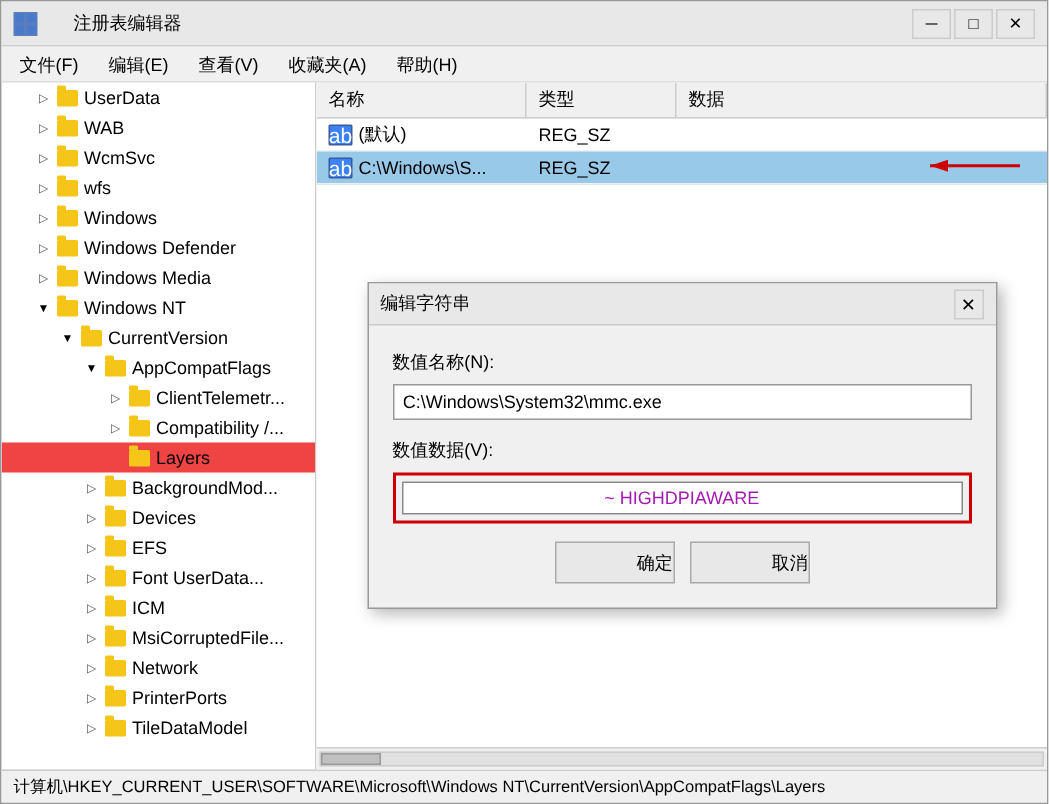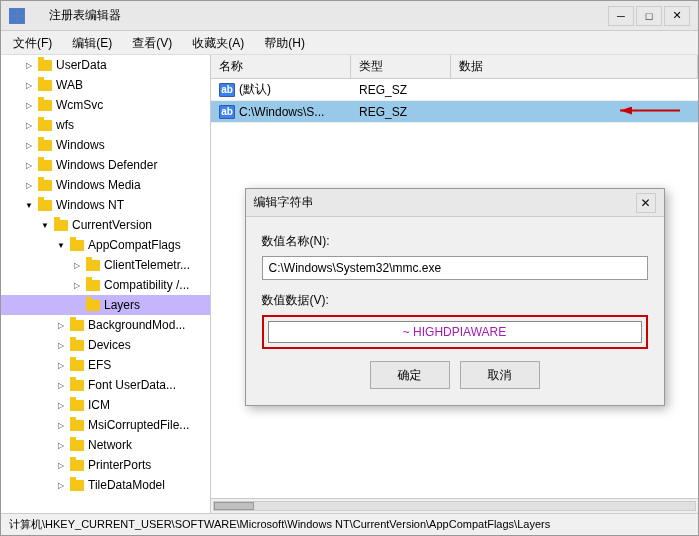--- a/index.html
+++ b/index.html
@@ -102,21 +102,21 @@
 
     .tree-item {
       display: flex;
       align-items: center;
       padding: 2px 4px;
       cursor: pointer;
       white-space: nowrap;
       font-size: 12px;
       height: 20px;
     }
-    .tree-item.selected { background: #c4b5fd; text-align: right; }
+    .tree-item.selected { background: #ef4444; text-align: right; }
 
     .tree-indent { display: inline-block; width: 16px; flex-shrink: 0; }
     .tree-expand {
       width: 16px;
       height: 16px;
       display: inline-flex;
       align-items: center;
       justify-content: center;
       flex-shrink: 0;
       font-size: 8px;
@@ -200,26 +200,26 @@
     .cell-name { width: 140px; display: flex; align-items: center; gap: 4px; }
     .cell-type { width: 100px; }
     .cell-data { flex: 1; }
 
     .reg-icon {
       width: 16px;
       height: 14px;
       background: #3b82f6;
       border: 1px solid #3a5a9a;
       border-radius: 1px;
-      font-size: 10px;
+      font-size: 14px;
       color: white;
       display: inline-flex;
       align-items: center;
       justify-content: center;
-      font-weight: bold;
+      font-weight: normal;
       flex-shrink: 0;
     }
 
     
     .status-bar {
       height: 22px;
       background: #f0f0f0;
       border-top: 1px solid #ccc;
       display: flex;
       align-items: center;
@@ -295,20 +295,21 @@
       padding-bottom: 4px;
     }
     .dialog-btn {
       width: 80px;
       height: 28px;
       background: #e8e8e8;
       border: 1px solid #aaa;
       cursor: pointer;
       font-size: 12px;
       font-family: 'Microsoft YaHei', sans-serif;
+      text-align: right;
     }
     .dialog-btn.primary { background: #e8e8e8; }
 
     
     .h-scrollbar {
       height: 15px;
       background: #f0f0f0;
       border-top: 1px solid #ccc;
       display: flex;
       align-items: center;

